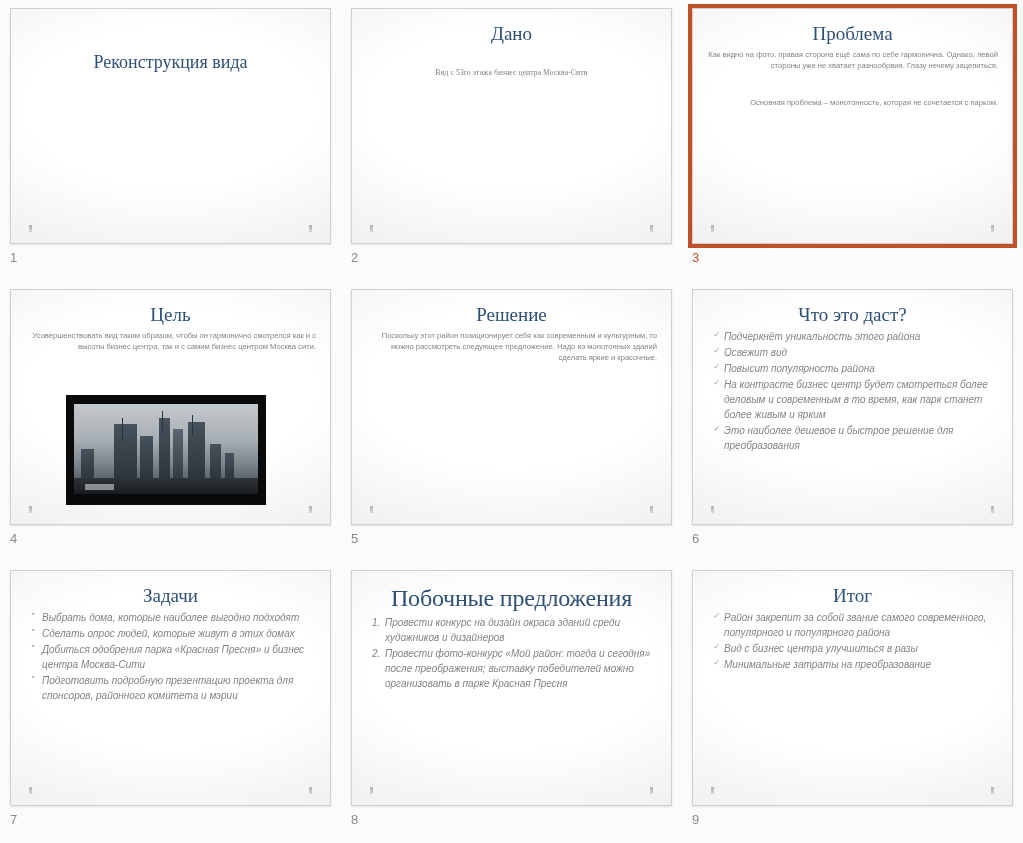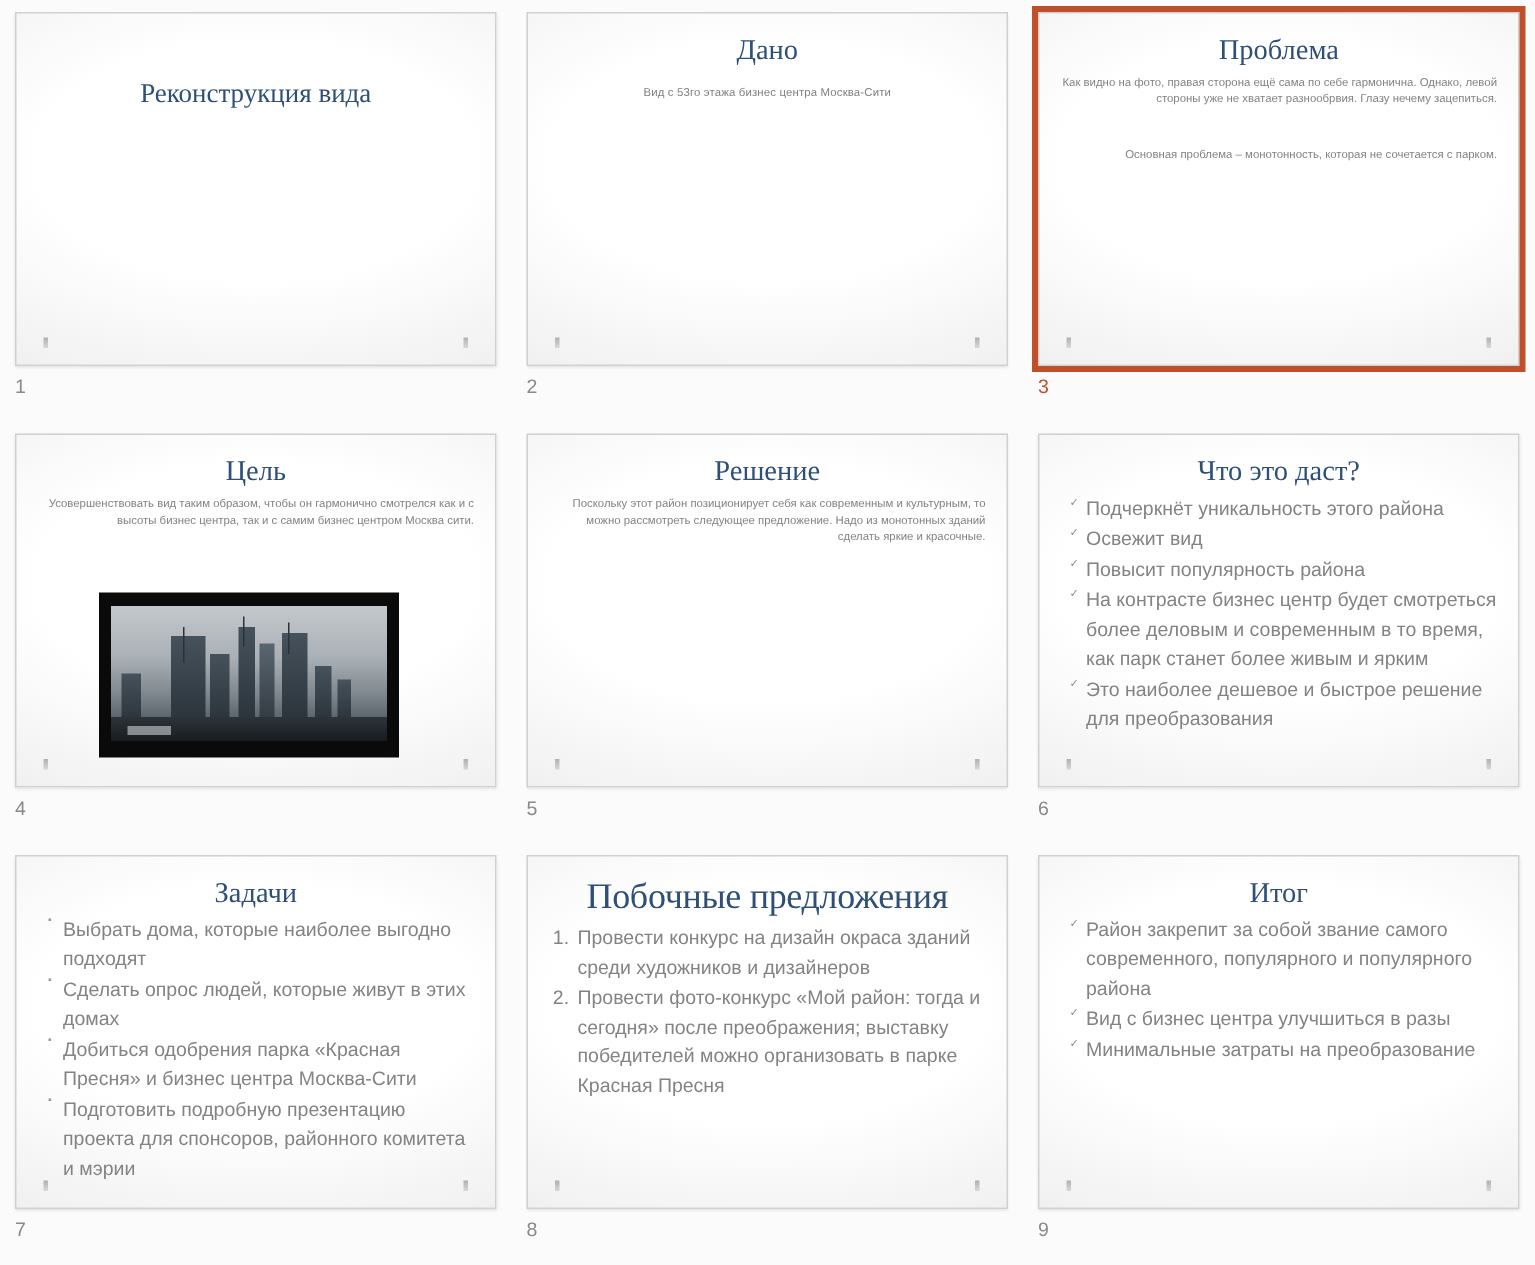--- a/index.html
+++ b/index.html
@@ -62,32 +62,33 @@
     text-align:center;
     font-weight:400;
     line-height:1.05;
     margin:0;
   }
   .t-big{font-size:18px;margin-top:38px;}
   .t-mid{font-size:19px;margin-top:9px;}
   .t-wide{font-size:24px;margin-top:9px;letter-spacing:-.2px;}
 
   .s-sub{
-    color:#808080;font-size:7.6px;text-align:center;margin-top:13px;
+    color:#808080;font-size:7.6px;text-align:center;margin-top:24px;
     letter-spacing:.1px;
+    font-family:Liberation Serif, serif;
   }
   .s-para{
     color:#838383;font-size:7.6px;line-height:1.45;
     margin:5px 0 0 0;text-align:right;
   }
   .s-para.gap{margin-top:26px;}
 
   ul.s-list,ol.s-list{
     margin:4px 0 0 0;padding:0 0 0 14px;
-    color:#838383;font-size:13px;line-height:1.5;
+    color:#838383;font-size:10px;line-height:1.5;font-style:italic;
   }
   ul.s-list{list-style:none;padding-left:6px;}
   ul.s-list li{position:relative;padding-left:11px;margin-bottom:1px;}
   ul.s-list.check li::before{content:"\2713";position:absolute;left:0;top:0;color:#8e8e8e;font-size:7.5px;}
   ul.s-list.dot li::before{content:"\25AA";position:absolute;left:1px;top:-1px;color:#9a9a9a;font-size:7px;}
   ol.s-list{list-style:decimal;padding-left:17px;}
   ol.s-list li{margin-bottom:1px;padding-left:2px;}
 
   
   .pic{position:absolute;overflow:hidden;}

